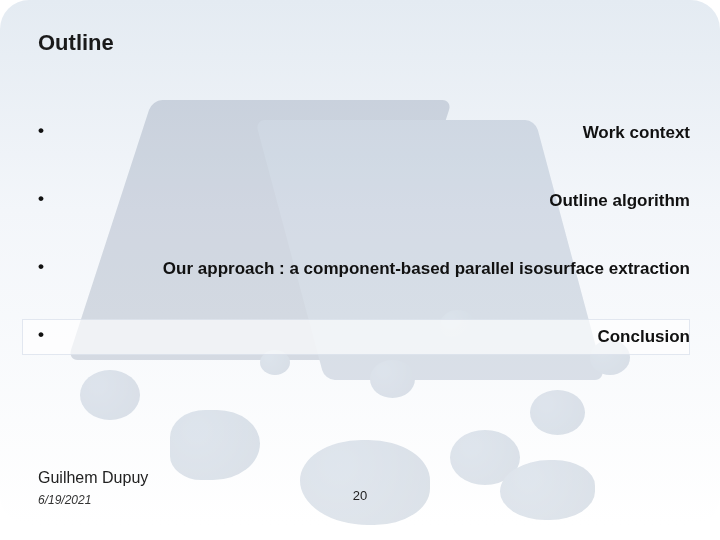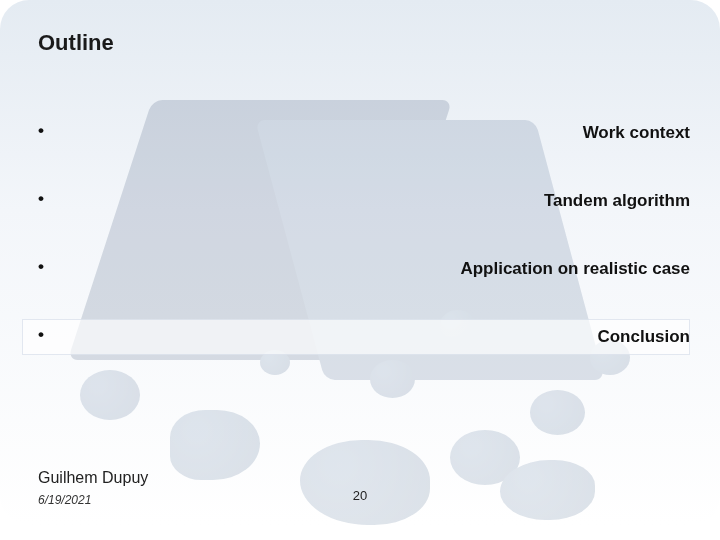--- a/index.html
+++ b/index.html
@@ -149,21 +149,21 @@
     <div class="blob b7"></div>
     <div class="blob b8"></div>
     <div class="blob b9"></div>
     <div class="blob b10"></div>
   </div>
 
   <div class="title">Outline</div>
 
   <div class="items">
     <div class="item">Work context</div>
-    <div class="item">Tandem algorithm</div>
-    <div class="item">Application on realistic case</div>
+    <div class="item">Outline algorithm</div>
+    <div class="item">Our approach : a component-based parallel isosurface extraction</div>
     <div class="item highlight">Conclusion</div>
   </div>
 
   <div class="footer-author">Guilhem Dupuy</div>
   <div class="footer-date">6/19/2021</div>
   <div class="footer-page">20</div>
 </div>
 
 </body></html>

